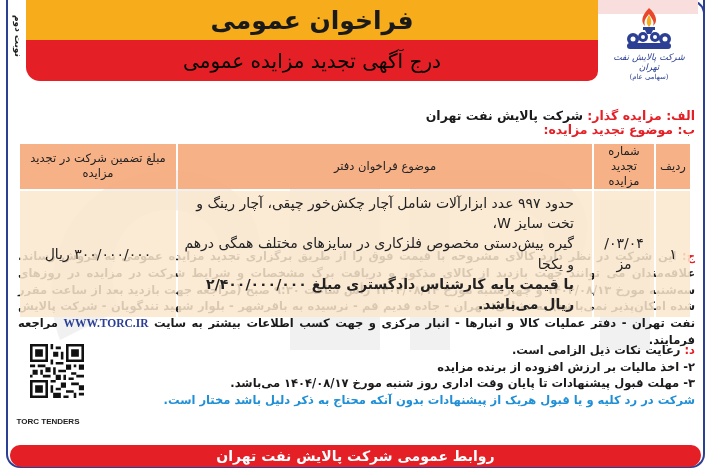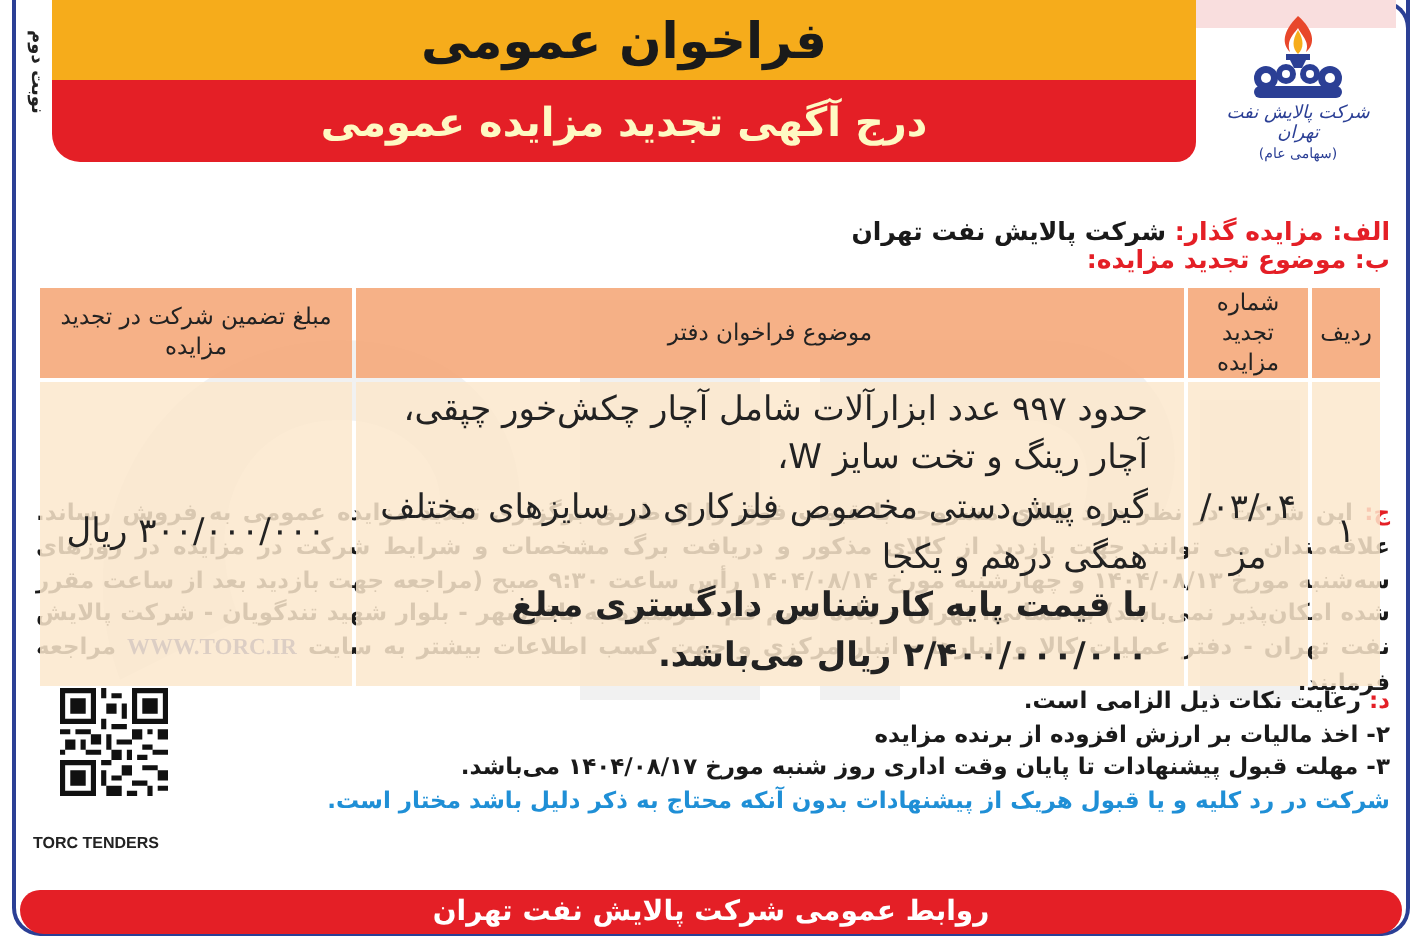--- a/index.html
+++ b/index.html
@@ -29,21 +29,21 @@
     }
     .header-yellow .title {
       font-size: 25px; font-weight: bold; color: #1a1a1a; direction: rtl;
     }
     .header-red {
       position: absolute; left: 26px; top: 40px; width: 572px; height: 41px;
       background: #e41f26; border-radius: 0 0 10px 14px;
       display: flex; align-items: center; justify-content: center;
     }
     .header-red .subtitle {
-      font-size: 20px; font-weight: bold; color: #fef9c3; direction: rtl;
+      font-size: 20px; font-weight: normal; color: #000000; direction: rtl;
     }
     .header-pink-strip {
       position: absolute; left: 598px; top: 0; width: 100px; height: 14px;
       background: #f9dede;
     }
 
     .logo {
       position: absolute; left: 606px; top: 6px; width: 86px; height: 88px;
       display: flex; flex-direction: column; align-items: center;
     }
@@ -69,21 +69,21 @@
 
     table.items {
       position: absolute; left: 18px; top: 142px; width: 674px; border-collapse: separate;
       border-spacing: 2px; direction: rtl; z-index: 2;
     }
     table.items th {
       background: rgba(245,170,125,0.92); color: #222; font-weight: normal; font-size: 11.5px;
       height: 38px; line-height: 1.3; text-align: center; padding: 0 4px;
     }
     table.items td {
-      background: rgba(252,232,205,0.85); color: #222; font-size: 17px; height: 44px;
+      background: rgba(252,232,205,0.85); color: #222; font-size: 14px; height: 44px;
       text-align: center; padding: 2px 6px; line-height: 1.45;
     }
     table.items td.desc { text-align: right; padding-right: 18px; }
     table.items td.desc .bold { font-weight: bold; }
     .c-row { width: 34px; }
     .c-num { width: 60px; }
     .c-amt { width: 156px; }
 
     .para {
       position: absolute; left: 18px; right: 16px; top: 248px; direction: rtl;

